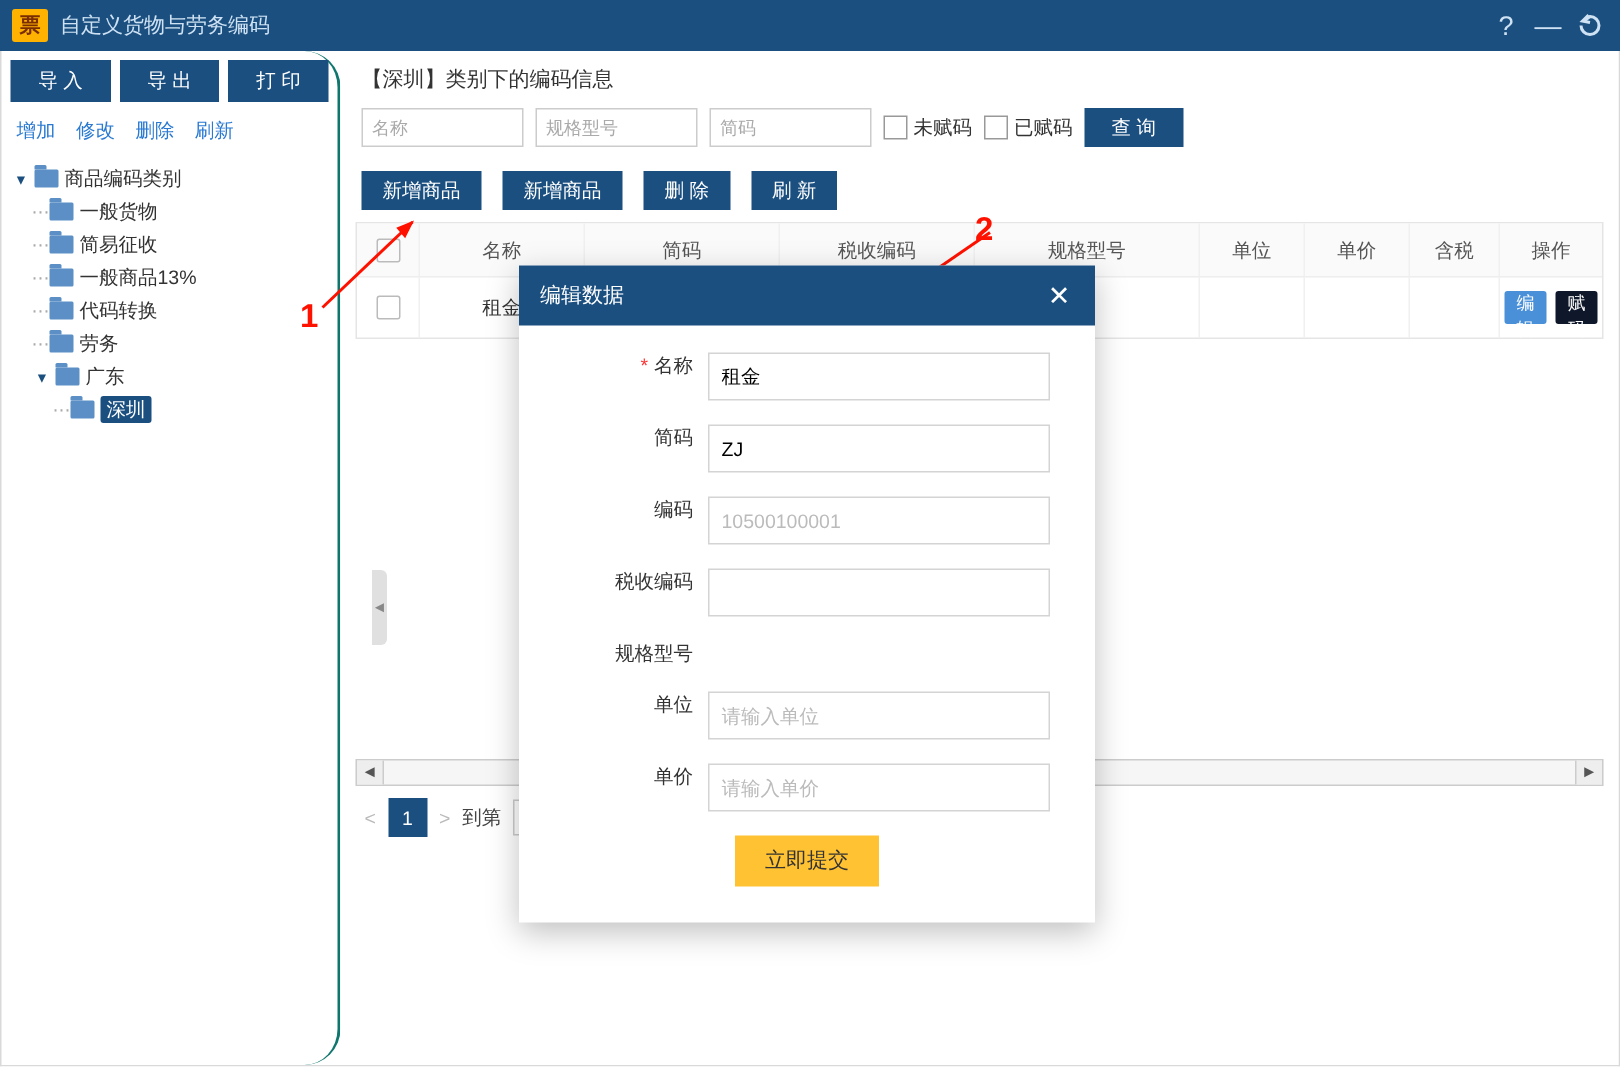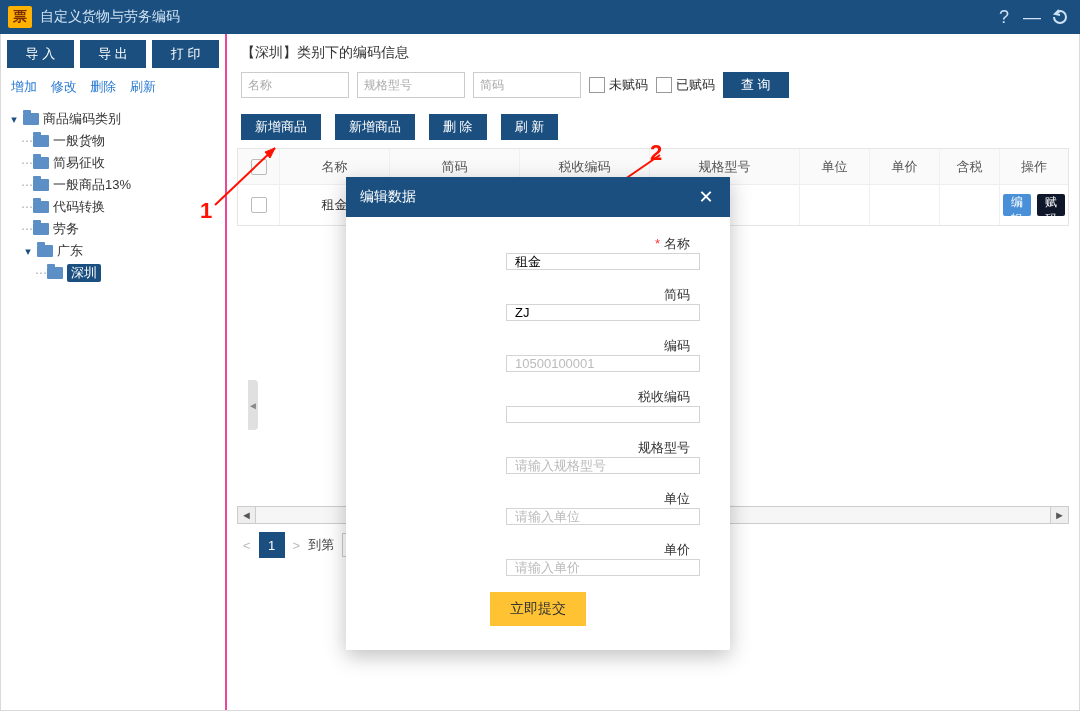--- a/index.html
+++ b/index.html
@@ -8,21 +8,21 @@
 
 .titlebar { height: 34px; background: #1a4f80; display: flex; align-items: center; padding: 0 8px; color: #fff; }
 .titlebar .logo { width: 24px; height: 22px; background: #ffb200; color: #7a2e00; font-weight: bold; font-size: 14px; display: flex; align-items: center; justify-content: center; border-radius: 2px; margin-right: 8px; }
 .titlebar .title { font-size: 14px; color: #cfe2f3; }
 .titlebar .spacer { flex: 1; }
 .titlebar .win-btn { width: 24px; height: 24px; display: flex; align-items: center; justify-content: center; color: #cfe2f3; font-size: 18px; margin-left: 4px; cursor: pointer; }
 .titlebar .win-btn svg { stroke: #cfe2f3; }
 
 
 .wrap { display: flex; height: calc(100% - 34px); border: 1px solid #d9d9d9; border-top: none; }
-.sidebar { width: 248px; border-right: 2px solid #ec4899; display: flex; flex-direction: column; }
+.sidebar { width: 248px; border-right: 2px solid #0f766e; display: flex; flex-direction: column; border-radius: 24px; }
 .side-top { padding: 6px 6px 4px 6px; display: flex; gap: 6px; }
 .side-top .btn { flex:1; height: 28px; background: #1a4f80; color: #fff; font-size: 13px; border: none; cursor: pointer; }
 .side-links { padding: 6px 10px 8px 10px; font-size: 13px; color: #2a7ad2; }
 .side-links span { margin-right: 10px; cursor: pointer; text-align: center; }
 .tree { padding: 4px 6px; font-size: 13px; color: #333; }
 .tree-row { display:flex; align-items:center; height: 22px; }
 .tree-row .twisty { width: 14px; text-align: center; color: #1a4f80; font-size: 11px; margin-right: 2px; }
 .tree-row .folder { width: 16px; height: 12px; background: #5b8fc6; border-radius: 1px; margin-right: 4px; position: relative; }
 .tree-row .folder::before { content:""; position:absolute; top:-3px; left:0; width:8px; height:3px; background:#5b8fc6; border-radius:1px 1px 0 0;}
 .tree-row.selected .label { background:#1a4f80; color:#fff; padding:0 4px; border-radius:2px;}
@@ -77,21 +77,21 @@
 .anno2 { position:absolute; left:650px; top:140px; color:#f10; font-size:22px; font-weight:bold;}
 .arrow { position:absolute; }
 .arrow svg line, .arrow svg polygon { stroke:#f10; fill:#f10; }
 
 
 .modal-back { position:absolute; left:346px; top:177px; width:384px; background:#fff; box-shadow: 0 6px 20px rgba(0,0,0,0.25); z-index:10;}
 .modal-head { height:40px; background:#1a4f80; color:#fff; display:flex; align-items:center; padding:0 14px; font-size:14px;}
 .modal-head .spacer{flex:1;}
 .modal-head .x { width:20px; height:20px; cursor:pointer; display:flex; align-items:center; justify-content:center; font-size:18px;}
 .modal-body { padding: 18px 30px 24px 30px;}
-.frow { display:flex; align-items:flex-end; margin-bottom:16px;flex-direction:column;}
+.frow { display:flex; align-items:flex-start; margin-bottom:16px;}
 .frow .flabel { width:96px; text-align:right; font-size:13px; color:#333; padding-right:10px;}
 .frow .req { color:#f33; margin-right:4px;}
 .frow input { flex:1; height:32px; border:1px solid #d4d4d4; padding:0 8px; font-size:13px;}
 .frow input::placeholder{color:#bbb;}
 .frow input[disabled]{ color:#bbb; background:#fff;}
 .submit-row { display:flex; justify-content:center; margin-top:6px;}
 .btn-yellow { height:34px; padding:0 20px; background:#ffc233; color:#333; border:none; font-size:14px; cursor:pointer;}
 </style>
 </head>
 <body>
@@ -279,21 +279,20 @@
     <div class="frow">
       <div class="flabel"><span>编码</span></div>
       <input type="text" disabled="" placeholder="10500100001" style="">
     </div>
     <div class="frow">
       <div class="flabel"><span>税收编码</span></div>
       <input type="text" style="">
     </div>
     <div class="frow">
       <div class="flabel"><span>规格型号</span></div>
-      <input type="text" placeholder="请输入规格型号" style="">
     </div>
     <div class="frow">
       <div class="flabel"><span>单位</span></div>
       <input type="text" placeholder="请输入单位" style="">
     </div>
     <div class="frow">
       <div class="flabel"><span>单价</span></div>
       <input type="text" placeholder="请输入单价" style="">
     </div>
     <div class="submit-row">

